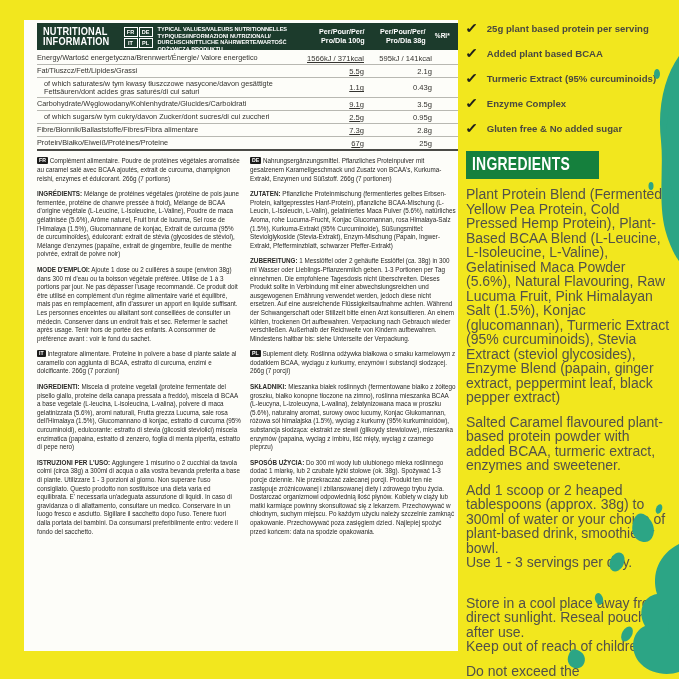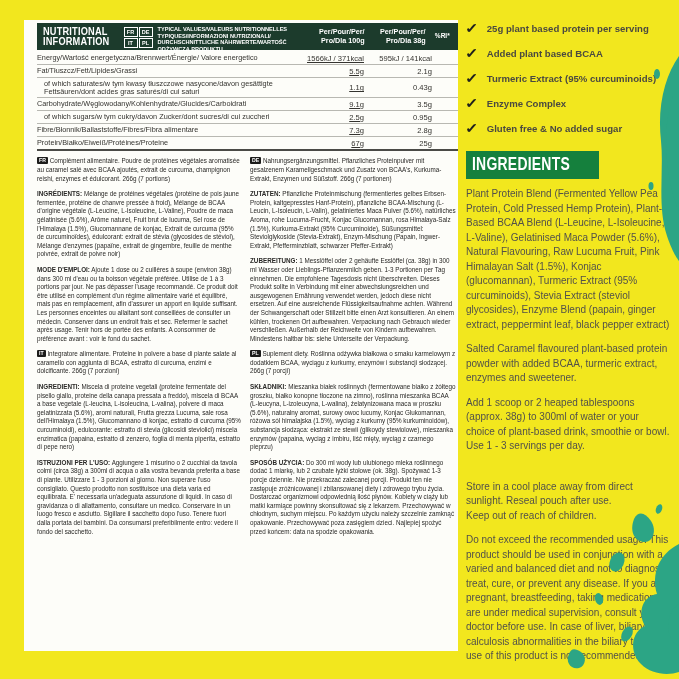--- a/index.html
+++ b/index.html
@@ -54,21 +54,21 @@
   .feature { display:flex; align-items:flex-start; margin-bottom:12px; }
   .check { font-size:14px; font-weight:900; color:#1f1f1d; line-height:13px; margin-right:9px; transform:scaleX(1.15);}
   .feature .ftxt { font-size:9.6px; font-weight:bold; color:#4a4940; line-height:12px; padding-top:1px;}
   .green-head {
     background:#15803d; color:#fff; display:inline-block; padding:4px 8px 4px 6px; margin:4px 0 8px 0;
   }
   .green-head span{
     display:inline-block; font-weight:bold; font-size:17px; letter-spacing:.3px;
     transform:scale(.82,1.08); transform-origin:left center; white-space:nowrap;
   }
-  .ptxt { font-size:10px; line-height:14.5px; color:#52514a; margin-bottom:10px; }
+  .ptxt { font-size:14px; line-height:14.5px; color:#52514a; margin-bottom:10px; }
   .ptxt.tight { margin-bottom:0; }
   
   .deco { position:absolute; pointer-events:none; }
   .deco-top { right:0; top:36px; }
   .deco-bottom { right:0; bottom:0; }
 </style>
 </head>
 <body>
 
 <div class="label">

